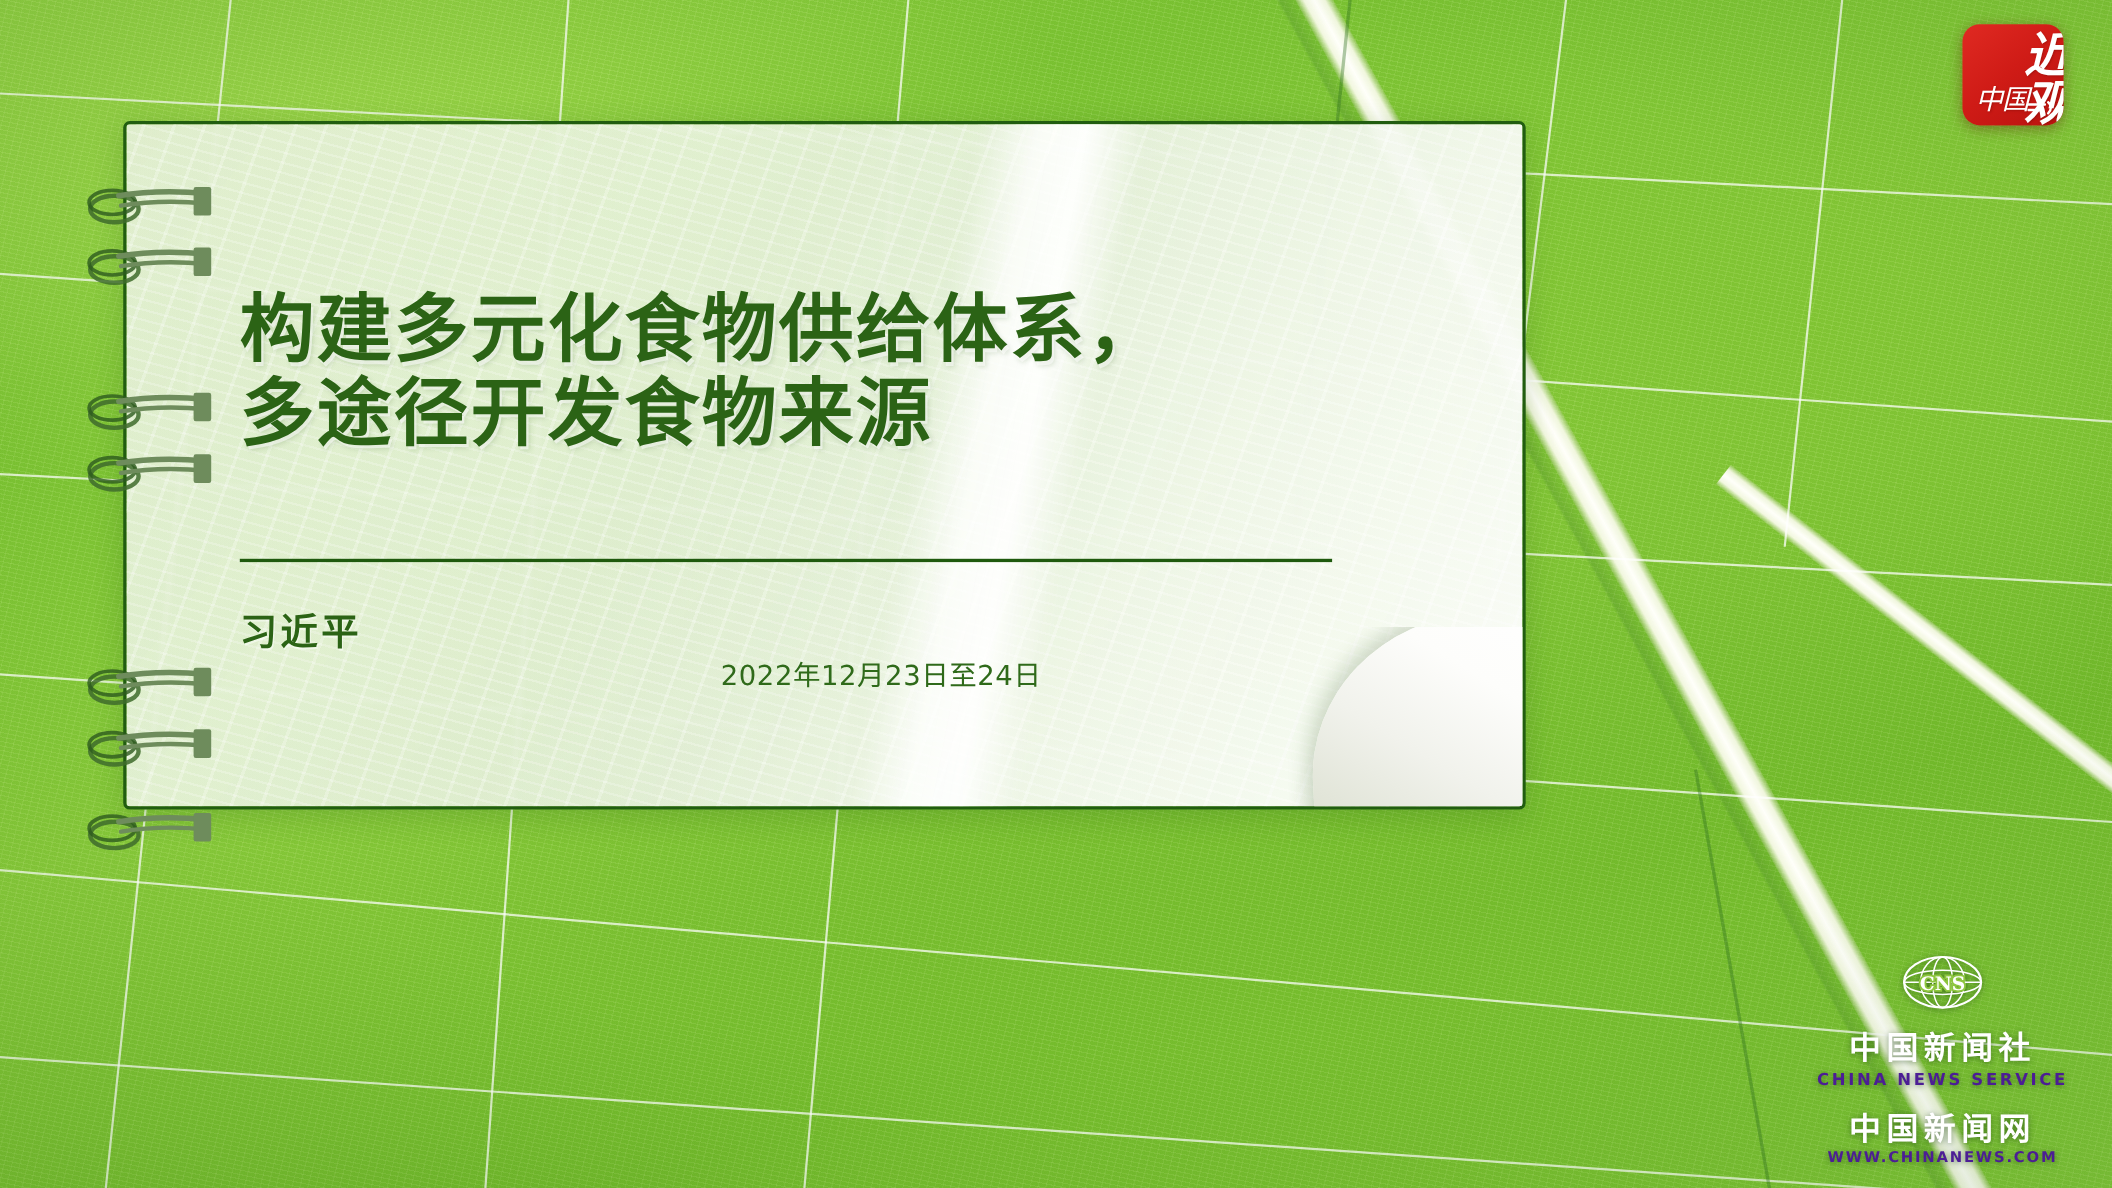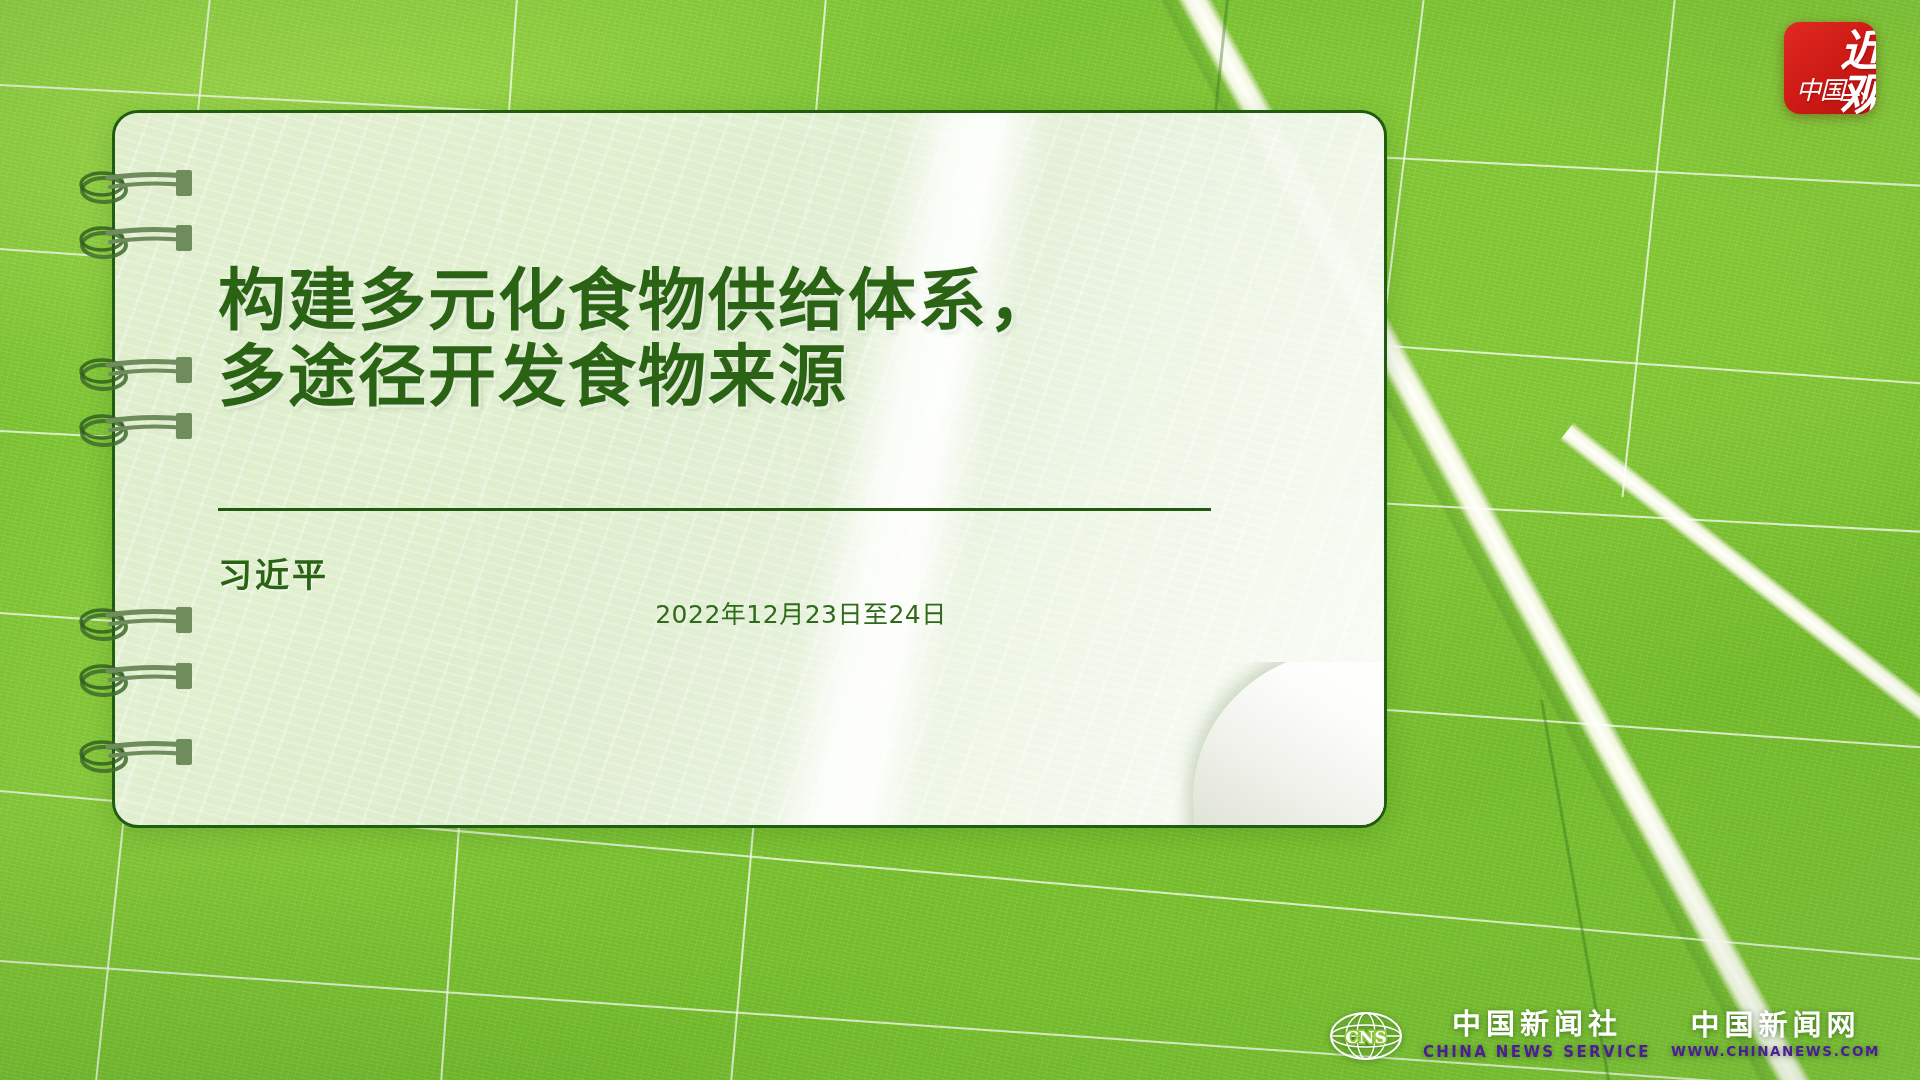--- a/index.html
+++ b/index.html
@@ -78,23 +78,23 @@
   .bg-vignette {
     position:absolute; inset:0;
     background:radial-gradient(ellipse 85% 80% at 50% 45%,
       rgba(255,255,255,0) 55%, rgba(40,100,25,.16) 100%);
   }
 
   
   #card {
     position:absolute;
     left:112px; top:110px;
-    width:1275px; height:718px;
+    width:1275px; height:626px;
     border:3px solid #215d10;
-    border-radius:26px;
+    border-radius:6px;
     background:
       linear-gradient(128deg,
         rgba(236,244,224,.90) 0%,
         rgba(240,246,232,.88) 30%,
         rgba(234,242,226,.90) 55%,
         rgba(244,248,238,.92) 78%,
         rgba(250,252,248,.94) 100%);
     backdrop-filter:blur(2px);
     overflow:hidden;
     box-shadow:0 6px 26px rgba(20,70,10,.18);
@@ -241,20 +241,21 @@
     position:absolute; right:7px; bottom:9px;
     width:26px; height:14px;
   }
 
   
   #footer {
     position:absolute;
     right:40px; bottom:18px;
     display:flex; align-items:center; gap:20px;
     filter:drop-shadow(0 1px 3px rgba(20,60,10,.55));
+    flex-direction:column;
   }
   .cns-globe { width:74px; height:50px; flex:none; }
   .logo-block { display:flex; flex-direction:column; align-items:center; }
   .logo-cn {
     color:#ffffff; font-weight:bold;
     font-size:29px; letter-spacing:5px; line-height:1.05;
     white-space:nowrap;
   }
   .logo-en {
     color:#4c1d95; font-weight:bold;

